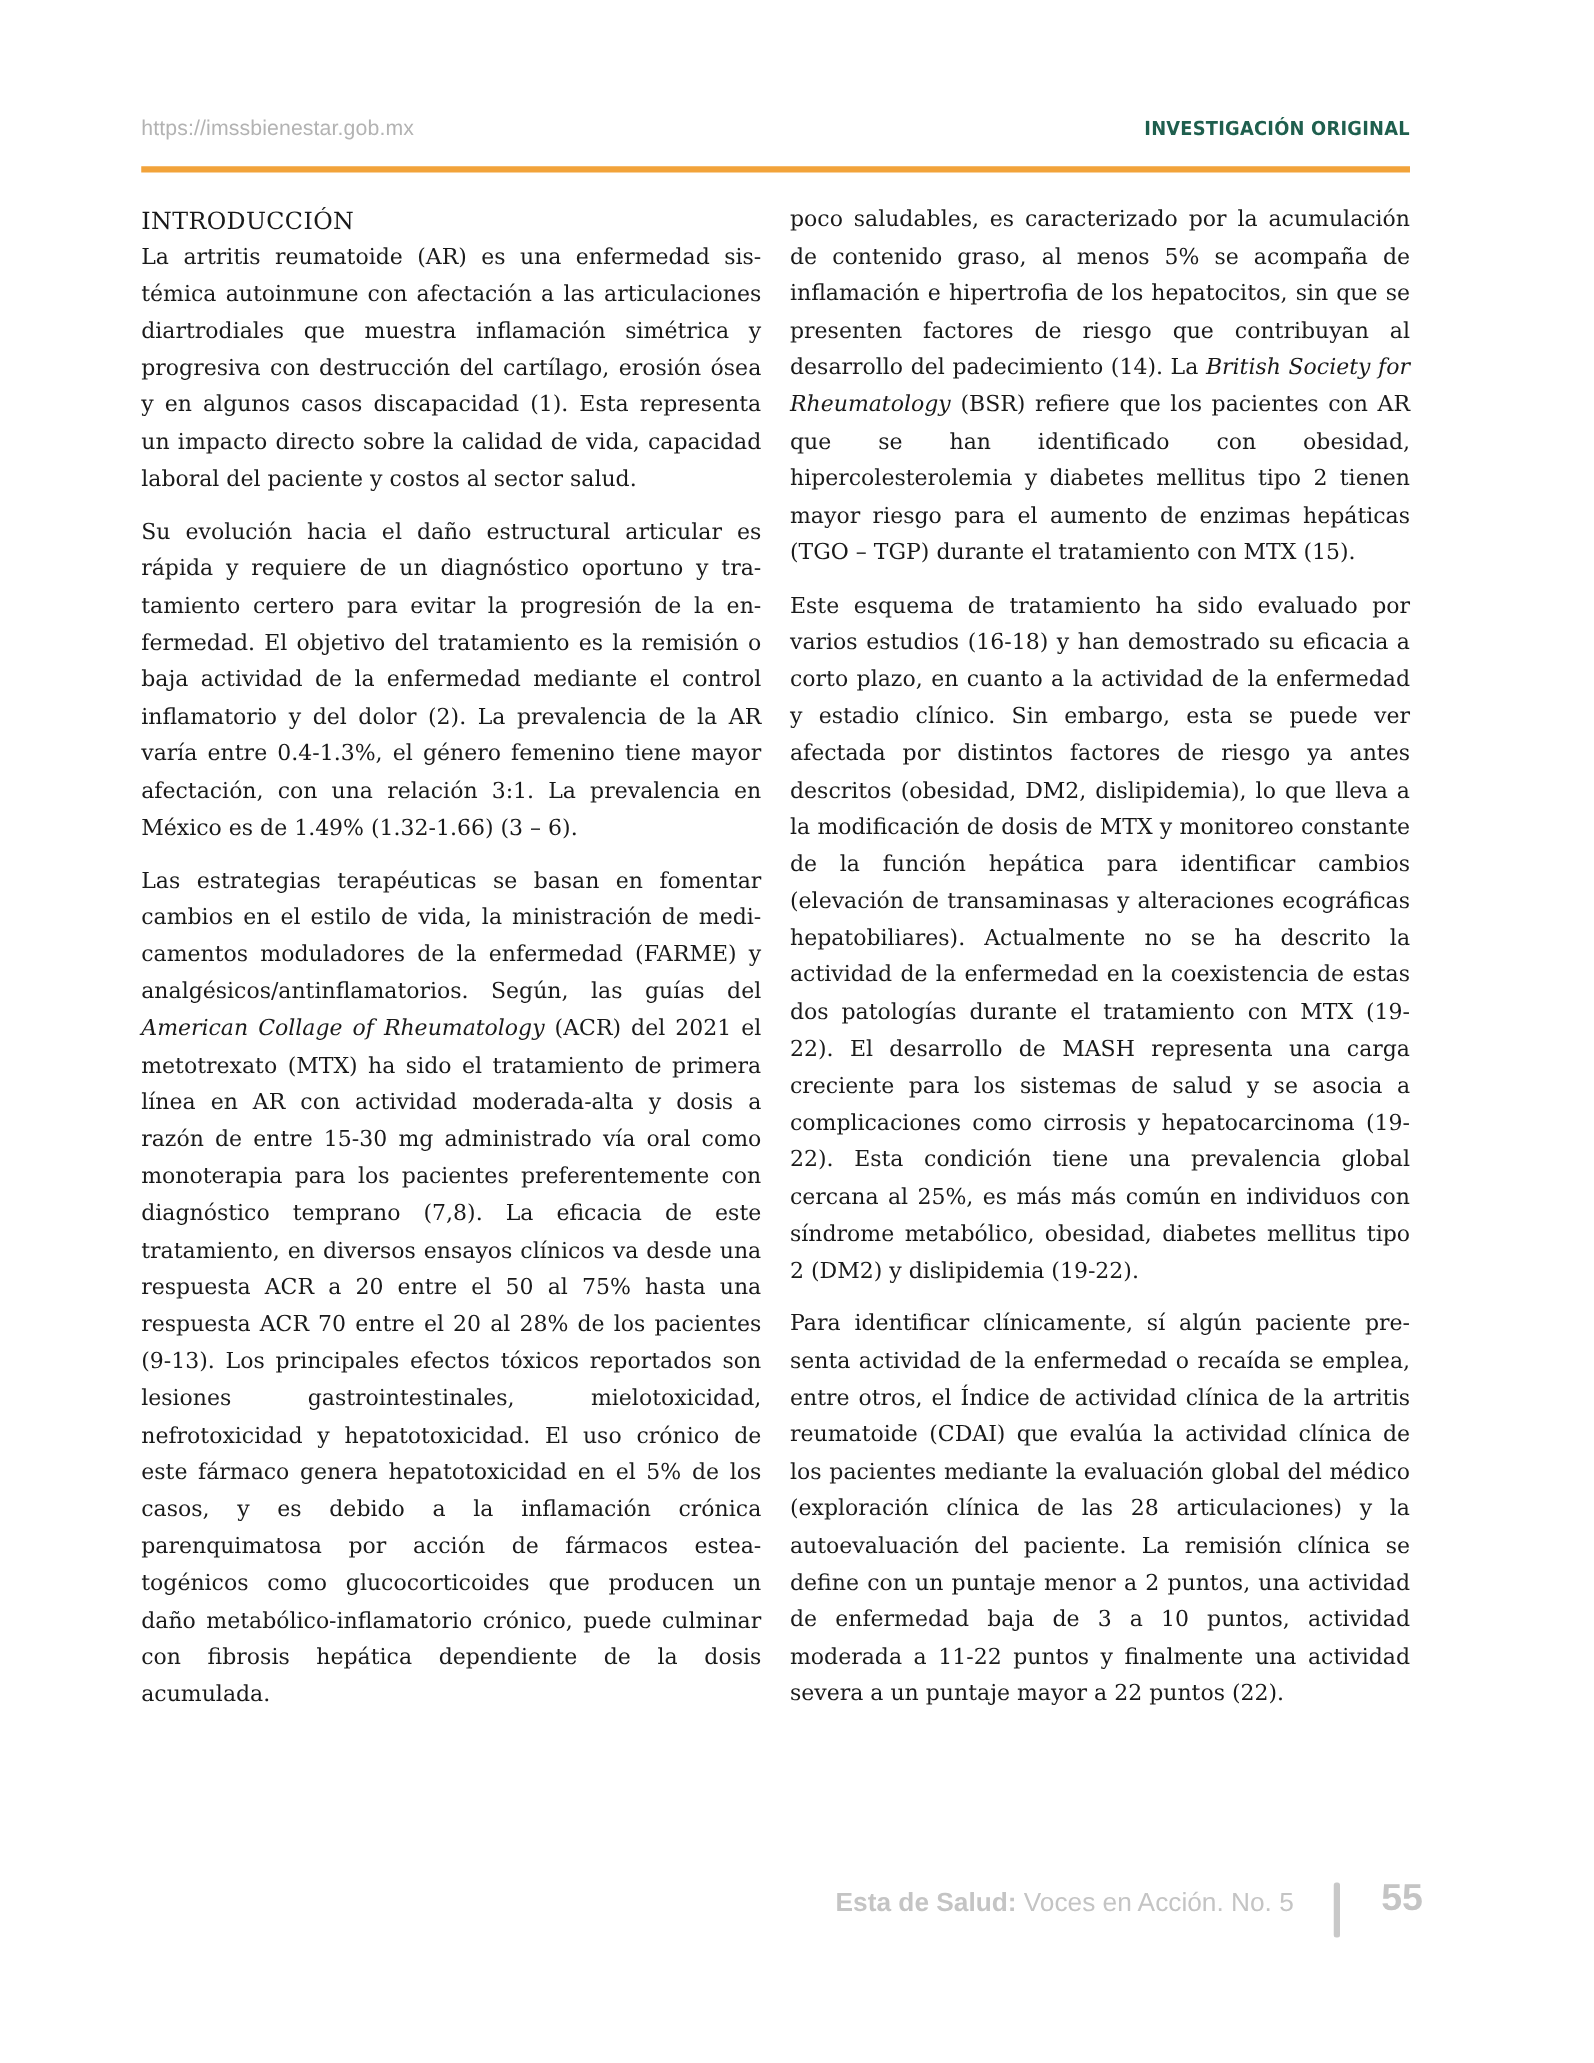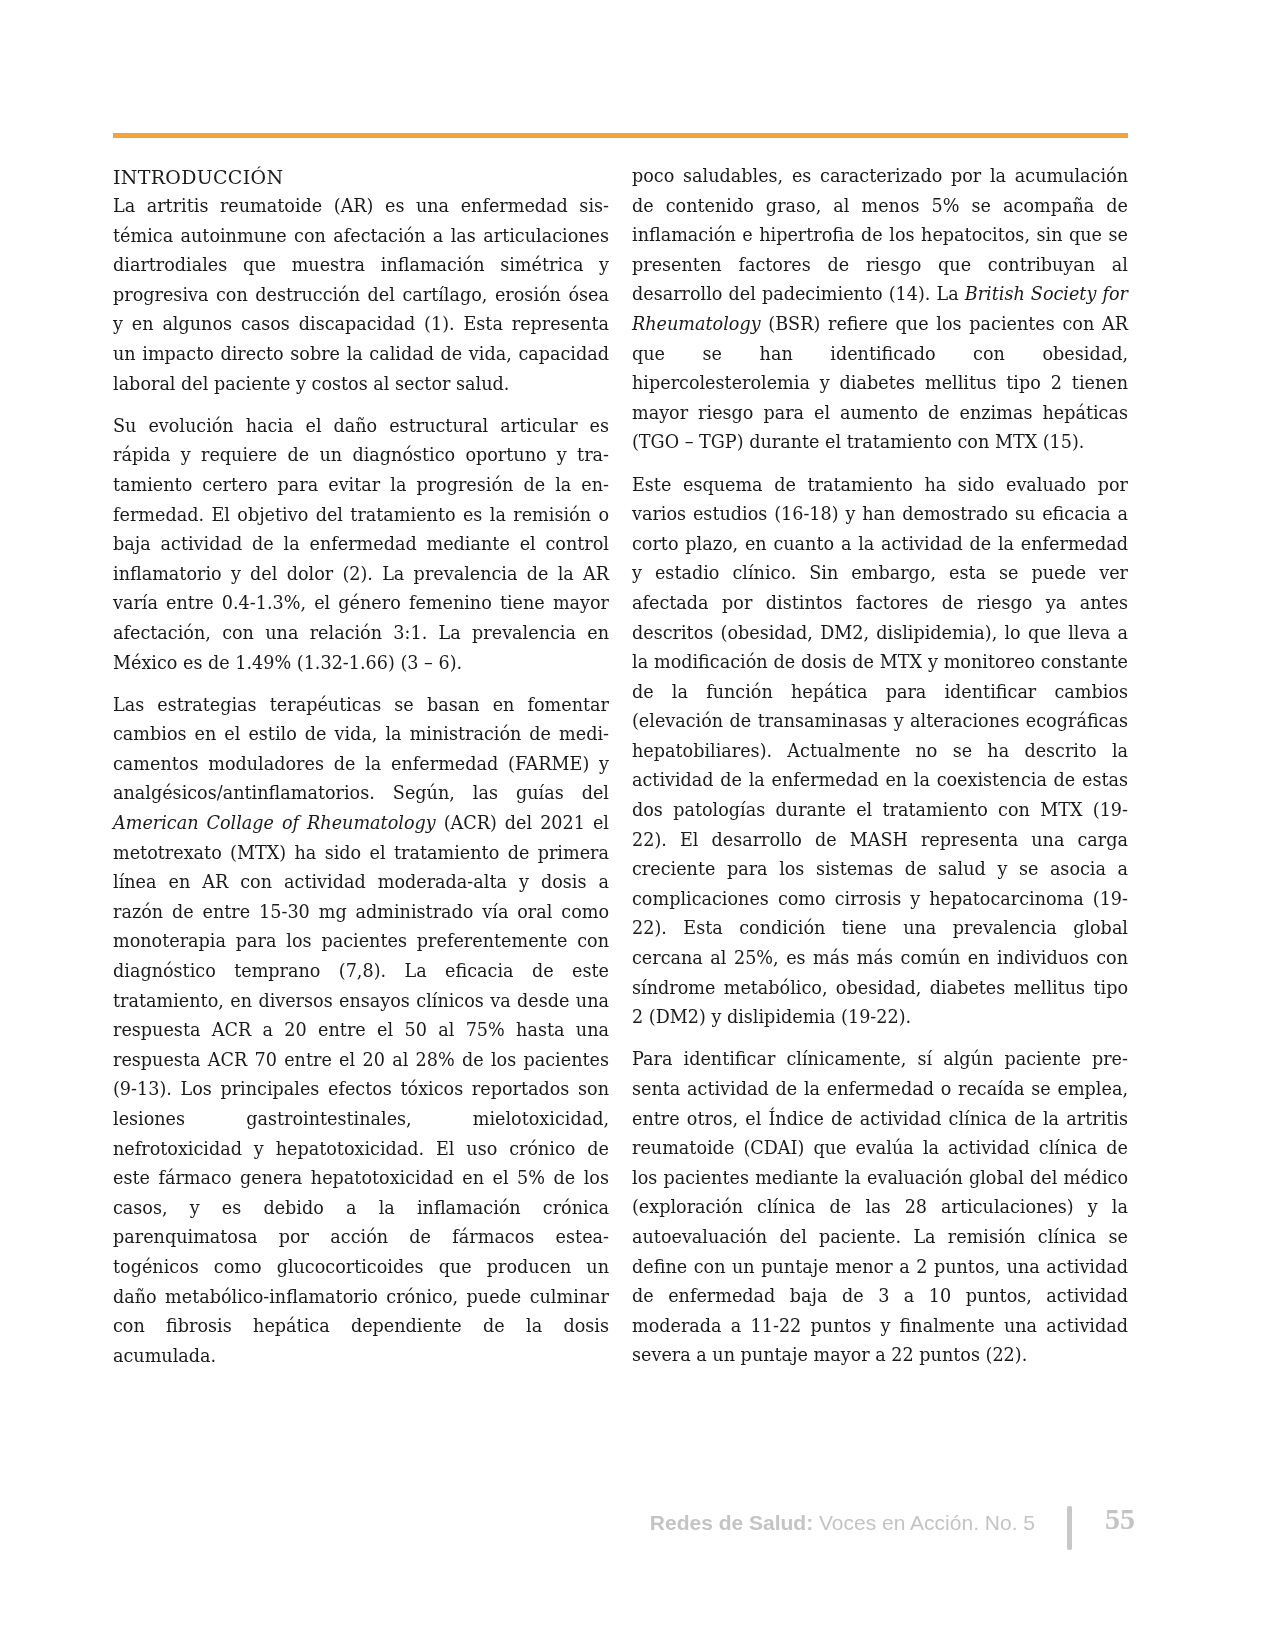--- a/index.html
+++ b/index.html
@@ -98,45 +98,49 @@
       top: 6px;
       width: 5px;
       height: 44px;
       background: #c8c8c8;
       border-radius: 2px;
     }
     .footer-page {
       position: absolute;
       left: 1105px;
       top: 2px;
-      font-family: Liberation Serif, serif;
+      font-family: Liberation Sans, sans-serif;
       font-weight: bold;
       font-size: 30px;
       color: #c4c4c4;
     }
   </style>
 </head>
 <body>
 
 <div class="page">
 
+  <div class="header">
+    <span class="header-url">https://imssbienestar.gob.mx</span>
+    <span class="header-section">INVESTIGACIÓN ORIGINAL</span>
+  </div>
   <div class="header-rule"></div>
 
   <div class="col col-left">
     <h2 class="section-title">INTRODUCCIÓN</h2>
     <p class="para">La artritis reumatoide (AR) es una enfermedad sis­témica autoinmune con afectación a las articulacio­nes diartrodiales que muestra inflamación simétrica y progresiva con destrucción del cartílago, erosión ósea y en algunos casos discapacidad (1). Esta repre­senta un impacto directo sobre la calidad de vida, ca­pacidad laboral del paciente y costos al sector salud.</p>
     <p class="para">Su evolución hacia el daño estructural articular es rápida y requiere de un diagnóstico oportuno y tra­tamiento certero para evitar la progresión de la en­fermedad. El objetivo del tratamiento es la remisión o baja actividad de la enfermedad mediante el con­trol inflamatorio y del dolor (2). La prevalencia de la AR varía entre 0.4-1.3%, el género femenino tiene mayor afectación, con una relación 3:1. La prevalen­cia en México es de 1.49% (1.32-1.66) (3 – 6).</p>
     <p class="para"><span>Las estrategias terapéuticas se basan en fomentar cambios en el estilo de vida, la ministración de medi­camentos moduladores de la enfermedad (FARME) y analgésicos/antinflamatorios. Según, las guías del </span><span class="it">American Collage of Rheumatology</span><span> (ACR) del 2021 el metotrexato (MTX) ha sido el tratamiento de primera línea en AR con actividad moderada-alta y dosis a razón de entre 15-30 mg administrado vía oral como monoterapia para los pacientes preferen­temente con diagnóstico temprano (7,8). La eficacia de este tratamiento, en diversos ensayos clínicos va desde una respuesta ACR a 20 entre el 50 al 75% hasta una respuesta ACR 70 entre el 20 al 28% de los pacientes (9-13). Los principales efectos tóxicos reportados son lesiones gastrointestinales, mielo­toxicidad, nefrotoxicidad y hepatotoxicidad. El uso crónico de este fármaco genera hepatotoxicidad en el 5% de los casos, y es debido a la inflamación cró­nica parenquimatosa por acción de fármacos estea­togénicos como glucocorticoides que producen un daño metabólico-inflamatorio crónico, puede cul­minar con fibrosis hepática dependiente de la dosis acumulada.</span></p>
   </div>
 
   <div class="col col-right">
     <p class="para"><span>poco saludables, es caracterizado por la acumula­ción de contenido graso, al menos 5% se acompaña de inflamación e hipertrofia de los hepatocitos, sin que se presenten factores de riesgo que contribu­yan al desarrollo del padecimiento (14). La </span><span class="it">British Society for Rheumatology</span><span> (BSR) refiere que los pacientes con AR que se han identificado con obe­sidad, hipercolesterolemia y diabetes mellitus tipo 2 tienen mayor riesgo para el aumento de enzimas hepáticas (TGO – TGP) durante el tratamiento con MTX (15).</span></p>
     <p class="para">Este esquema de tratamiento ha sido evaluado por varios estudios (16-18) y han demostrado su eficacia a corto plazo, en cuanto a la actividad de la enfer­medad y estadio clínico. Sin embargo, esta se puede ver afectada por distintos factores de riesgo ya antes descritos (obesidad, DM2, dislipidemia), lo que lleva a la modificación de dosis de MTX y monitoreo cons­tante de la función hepática para identificar cambios (elevación de transaminasas y alteraciones ecográ­ficas hepatobiliares). Actualmente no se ha descri­to la actividad de la enfermedad en la coexistencia de estas dos patologías durante el tratamiento con MTX (19-22). El desarrollo de MASH representa una carga creciente para los sistemas de salud y se asocia a complicaciones como cirrosis y hepatocarcinoma (19-22). Esta condición tiene una prevalencia global cercana al 25%, es más más común en individuos con síndrome metabólico, obesidad, diabetes melli­tus tipo 2 (DM2) y dislipidemia (19-22).</p>
     <p class="para">Para identificar clínicamente, sí algún paciente pre­senta actividad de la enfermedad o recaída se em­plea, entre otros, el Índice de actividad clínica de la artritis reumatoide (CDAI) que evalúa la actividad clínica de los pacientes mediante la evaluación global del médico (exploración clínica de las 28 articulacio­nes) y la autoevaluación del paciente. La remisión clínica se define con un puntaje menor a 2 puntos, una actividad de enfermedad baja de 3 a 10 puntos, actividad moderada a 11-22 puntos y finalmente una actividad severa a un puntaje mayor a 22 puntos (22).</p>
   </div>
 
   <div class="footer">
-    <span class="footer-journal"><span class="jn-bold">Redes de Salud:</span><span> Voces en Acción. No. 5</span></span>
+    <span class="footer-journal"><span class="jn-bold">Esta de Salud:</span><span> Voces en Acción. No. 5</span></span>
     <div class="footer-divider"></div>
     <span class="footer-page">55</span>
   </div>
 
 </div>
 
 </body></html>

